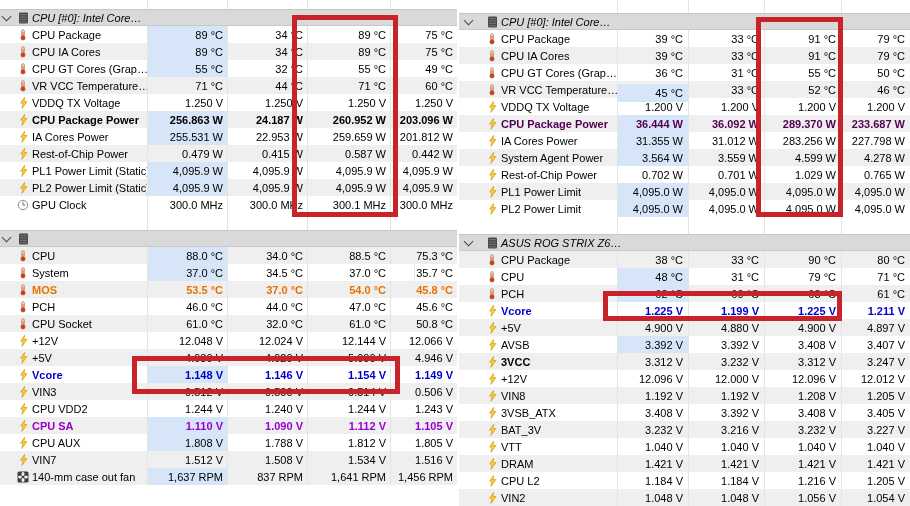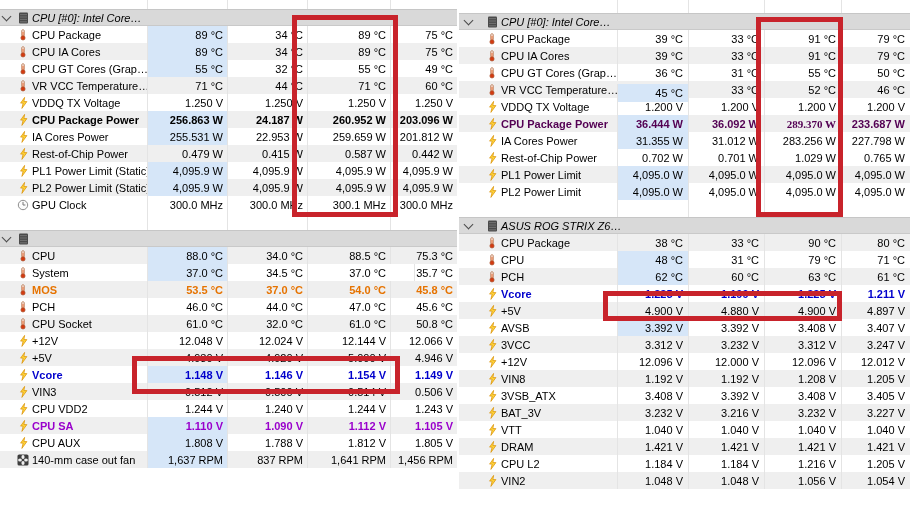--- a/index.html
+++ b/index.html
@@ -396,20 +396,33 @@
           <svg width="11" height="12" viewBox="0 0 11 12">
             <path d="M6.6 0.4 L2.6 6.1 L5.1 6.1 L3.9 11.4 L8.9 4.6 L5.9 4.6 Z" fill="#ffd43a" stroke="#d98e00" stroke-width="0.7"></path>
           </svg>
         </span>
     <span class="lab val-lab" style="color: rgb(0, 0, 0);">CPU AUX</span>
     <span class="val v0" style="color: rgb(0, 0, 0);">1.808 V</span>
     <span class="val v1" style="color: rgb(0, 0, 0);">1.788 V</span>
     <span class="val v2" style="color: rgb(0, 0, 0);">1.812 V</span>
     <span class="val v3" style="color: rgb(0, 0, 0);">1.805 V</span>
   </div>
+      <div class="row gray">
+    <span class="gut"></span>
+    <span class="ic">
+          <svg width="11" height="12" viewBox="0 0 11 12">
+            <path d="M6.6 0.4 L2.6 6.1 L5.1 6.1 L3.9 11.4 L8.9 4.6 L5.9 4.6 Z" fill="#ffd43a" stroke="#d98e00" stroke-width="0.7"></path>
+          </svg>
+        </span>
+    <span class="lab val-lab" style="color: rgb(0, 0, 0);">VIN7</span>
+    <span class="val v0" style="color: rgb(0, 0, 0);">1.512 V</span>
+    <span class="val v1" style="color: rgb(0, 0, 0);">1.508 V</span>
+    <span class="val v2" style="color: rgb(0, 0, 0);">1.534 V</span>
+    <span class="val v3" style="color: rgb(0, 0, 0);">1.516 V</span>
+  </div>
       <div class="row gray hl">
     <span class="gut"></span>
     <span class="ic">
           <svg width="12" height="12" viewBox="0 0 12 12">
             <rect x="0.5" y="0.5" width="11" height="11" rx="1.6" fill="#3d3d3d"></rect>
             <g fill="#f0f0f0">
               <ellipse cx="6" cy="3" rx="1.6" ry="1.9"></ellipse>
               <ellipse cx="9" cy="6" rx="1.9" ry="1.6"></ellipse>
               <ellipse cx="6" cy="9" rx="1.6" ry="1.9"></ellipse>
               <ellipse cx="3" cy="6" rx="1.9" ry="1.6"></ellipse>
@@ -525,35 +538,48 @@
       <div class="row gray hl">
     <span class="gut"></span>
     <span class="ic">
           <svg width="11" height="12" viewBox="0 0 11 12">
             <path d="M6.6 0.4 L2.6 6.1 L5.1 6.1 L3.9 11.4 L8.9 4.6 L5.9 4.6 Z" fill="#ffd43a" stroke="#d98e00" stroke-width="0.7"></path>
           </svg>
         </span>
     <span class="lab val-lab" style="color: rgb(83, 0, 83); font-weight: bold;">CPU Package Power</span>
     <span class="val v0" style="color: rgb(83, 0, 83); font-weight: bold;">36.444 W</span>
     <span class="val v1" style="color: rgb(83, 0, 83); font-weight: bold;">36.092 W</span>
-    <span class="val v2" style="color: rgb(83, 0, 83); font-weight: bold; font-family: Liberation Serif, serif;">289.370 W</span>
+    <span class="val v2" style="color: rgb(83, 0, 83); font-weight: bold;">289.370 W</span>
     <span class="val v3" style="color: rgb(83, 0, 83); font-weight: bold;">233.687 W</span>
   </div>
       <div class="row hl">
     <span class="gut"></span>
     <span class="ic">
           <svg width="11" height="12" viewBox="0 0 11 12">
             <path d="M6.6 0.4 L2.6 6.1 L5.1 6.1 L3.9 11.4 L8.9 4.6 L5.9 4.6 Z" fill="#ffd43a" stroke="#d98e00" stroke-width="0.7"></path>
           </svg>
         </span>
     <span class="lab val-lab" style="color: rgb(0, 0, 0);">IA Cores Power</span>
     <span class="val v0" style="color: rgb(0, 0, 0);">31.355 W</span>
     <span class="val v1" style="color: rgb(0, 0, 0);">31.012 W</span>
     <span class="val v2" style="color: rgb(0, 0, 0);">283.256 W</span>
     <span class="val v3" style="color: rgb(0, 0, 0);">227.798 W</span>
+  </div>
+      <div class="row gray hl">
+    <span class="gut"></span>
+    <span class="ic">
+          <svg width="11" height="12" viewBox="0 0 11 12">
+            <path d="M6.6 0.4 L2.6 6.1 L5.1 6.1 L3.9 11.4 L8.9 4.6 L5.9 4.6 Z" fill="#ffd43a" stroke="#d98e00" stroke-width="0.7"></path>
+          </svg>
+        </span>
+    <span class="lab val-lab" style="color: rgb(0, 0, 0);">System Agent Power</span>
+    <span class="val v0" style="color: rgb(0, 0, 0);">3.564 W</span>
+    <span class="val v1" style="color: rgb(0, 0, 0);">3.559 W</span>
+    <span class="val v2" style="color: rgb(0, 0, 0);">4.599 W</span>
+    <span class="val v3" style="color: rgb(0, 0, 0);">4.278 W</span>
   </div>
       <div class="row">
     <span class="gut"></span>
     <span class="ic">
           <svg width="11" height="12" viewBox="0 0 11 12">
             <path d="M6.6 0.4 L2.6 6.1 L5.1 6.1 L3.9 11.4 L8.9 4.6 L5.9 4.6 Z" fill="#ffd43a" stroke="#d98e00" stroke-width="0.7"></path>
           </svg>
         </span>
     <span class="lab val-lab" style="color: rgb(0, 0, 0);">Rest-of-Chip Power</span>
     <span class="val v0" style="color: rgb(0, 0, 0);">0.702 W</span>
@@ -695,21 +721,21 @@
     <span class="val v2" style="color: rgb(0, 0, 0);">3.408 V</span>
     <span class="val v3" style="color: rgb(0, 0, 0);">3.407 V</span>
   </div>
       <div class="row gray">
     <span class="gut"></span>
     <span class="ic">
           <svg width="11" height="12" viewBox="0 0 11 12">
             <path d="M6.6 0.4 L2.6 6.1 L5.1 6.1 L3.9 11.4 L8.9 4.6 L5.9 4.6 Z" fill="#ffd43a" stroke="#d98e00" stroke-width="0.7"></path>
           </svg>
         </span>
-    <span class="lab val-lab" style="color: rgb(0, 0, 0);">3VCC</span>
+    <span class="lab val-lab" style="color: rgb(0, 0, 0); font-weight: bold;">3VCC</span>
     <span class="val v0" style="color: rgb(0, 0, 0);">3.312 V</span>
     <span class="val v1" style="color: rgb(0, 0, 0);">3.232 V</span>
     <span class="val v2" style="color: rgb(0, 0, 0);">3.312 V</span>
     <span class="val v3" style="color: rgb(0, 0, 0);">3.247 V</span>
   </div>
       <div class="row">
     <span class="gut"></span>
     <span class="ic">
           <svg width="11" height="12" viewBox="0 0 11 12">
             <path d="M6.6 0.4 L2.6 6.1 L5.1 6.1 L3.9 11.4 L8.9 4.6 L5.9 4.6 Z" fill="#ffd43a" stroke="#d98e00" stroke-width="0.7"></path>

